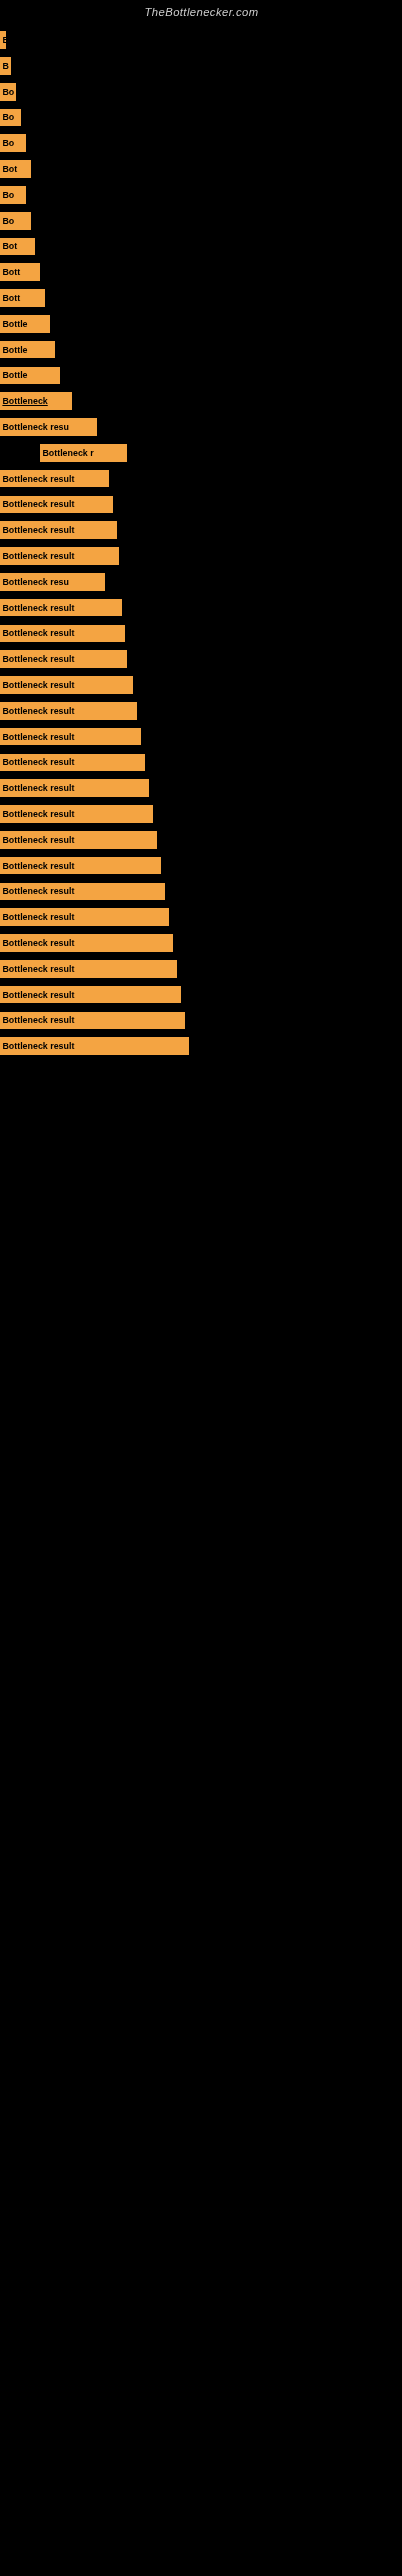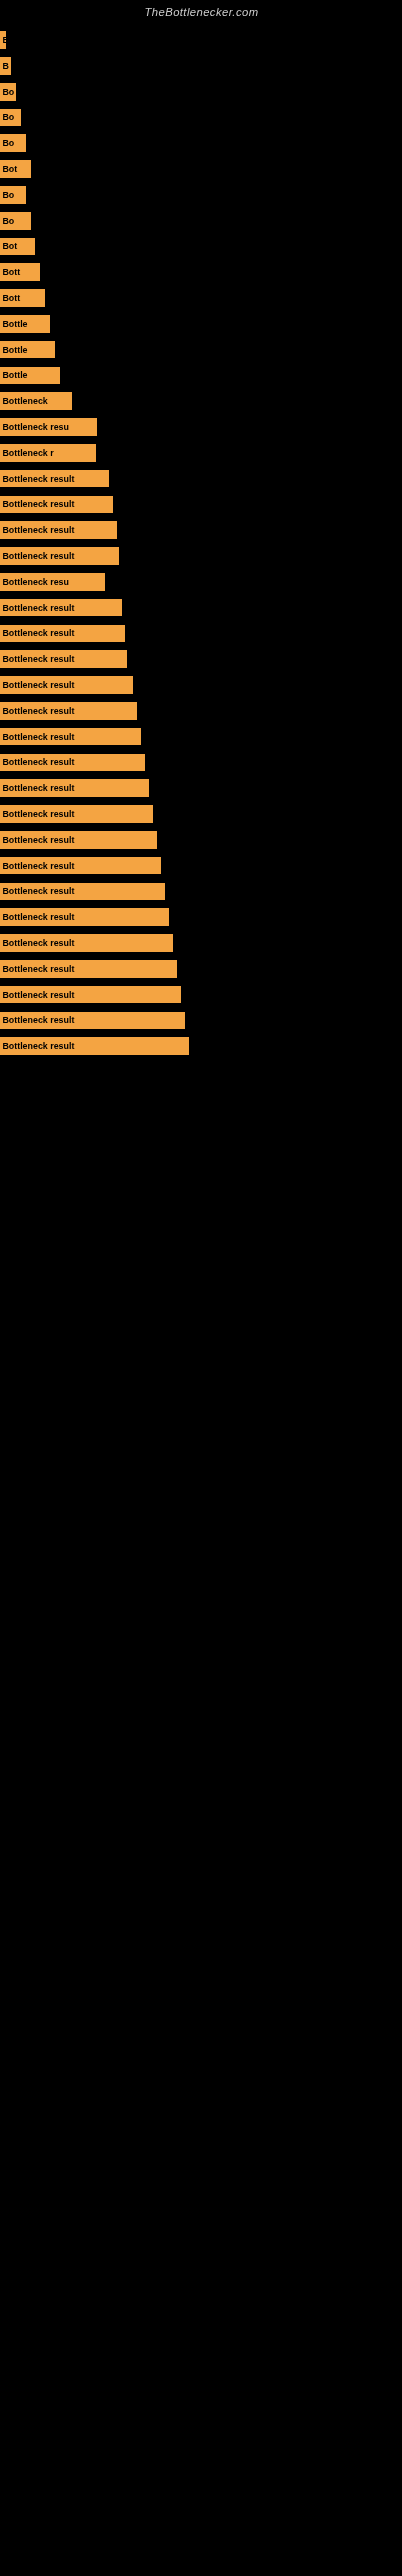--- a/index.html
+++ b/index.html
@@ -121,31 +121,31 @@
       <div class="bar" style="width: 55px;">
         <span class="bar-label">Bottle</span>
       </div>
     </div>
     <div class="bar-row">
       <div class="bar" style="width: 60px;">
         <span class="bar-label">Bottle</span>
       </div>
     </div>
     <div class="bar-row">
-      <div class="bar" style="width: 72px;">
+      <div class="bar" style="width: 72px; text-decoration: underline;">
         <span class="bar-label">Bottleneck</span>
       </div>
     </div>
     <div class="bar-row">
       <div class="bar" style="width: 97px;">
         <span class="bar-label">Bottleneck resu</span>
       </div>
     </div>
     <div class="bar-row">
-      <div class="bar" style="width: 96px;">
+      <div class="bar" style="width: 87px; margin-left: 40px;">
         <span class="bar-label">Bottleneck r</span>
       </div>
     </div>
     <div class="bar-row">
       <div class="bar" style="width: 109px;">
         <span class="bar-label">Bottleneck result</span>
       </div>
     </div>
     <div class="bar-row">
       <div class="bar" style="width: 113px;">

